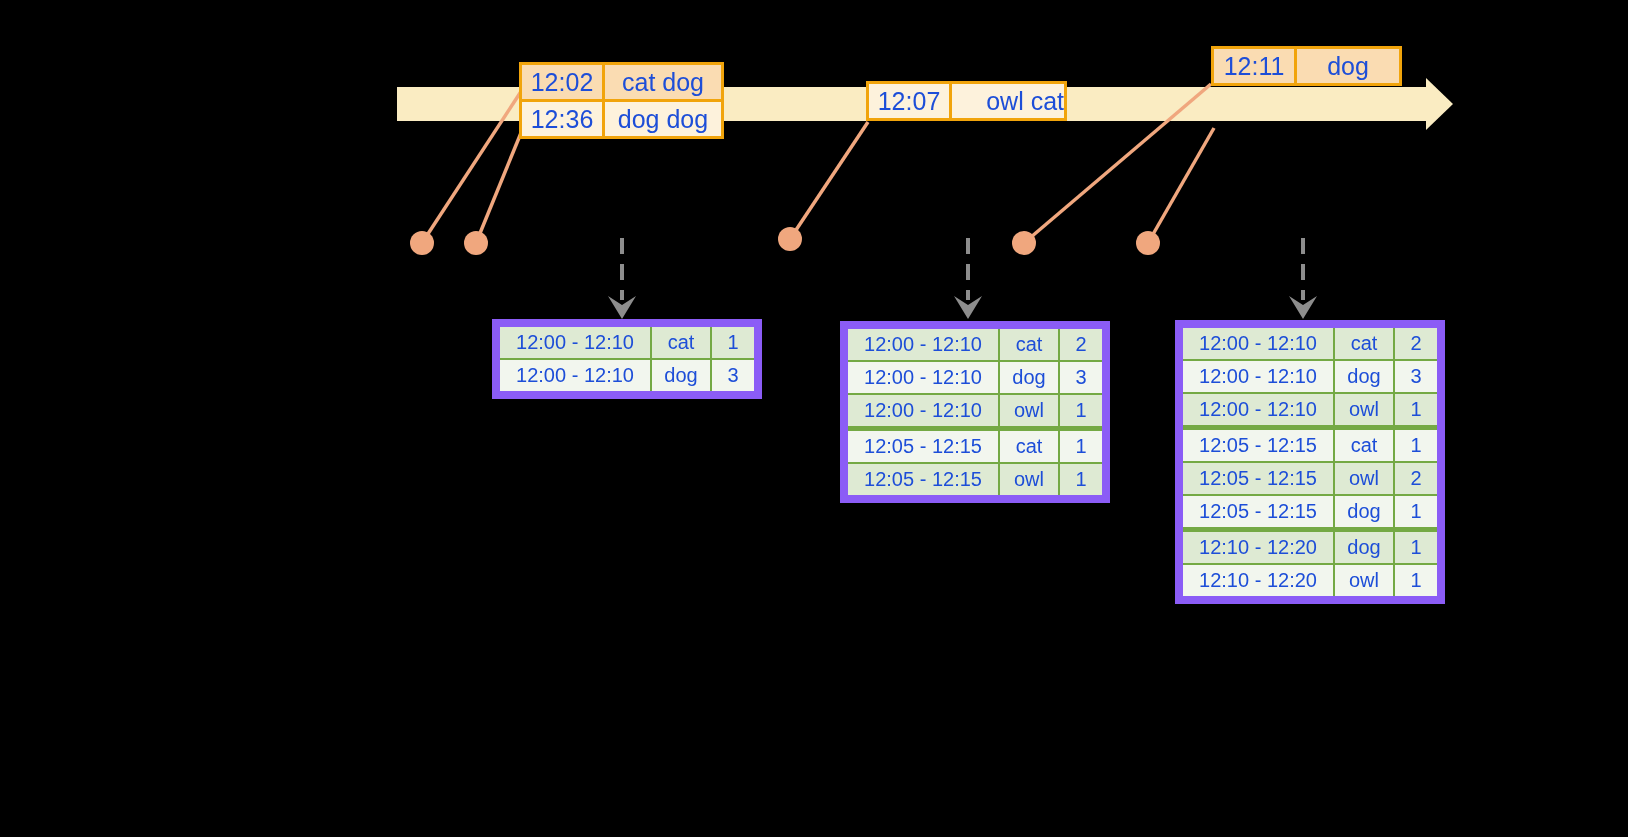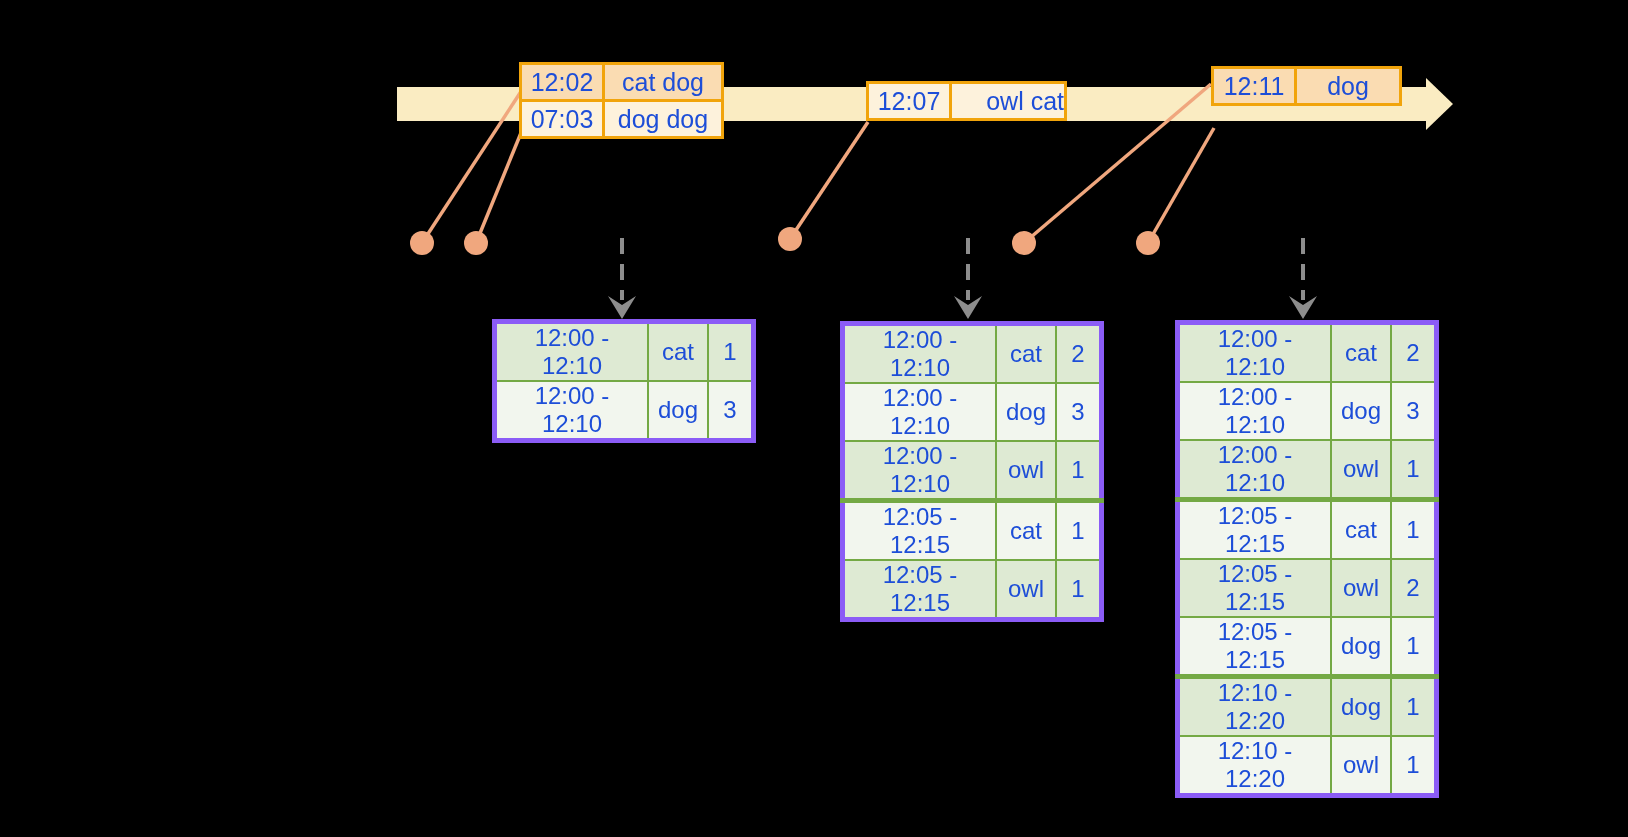--- a/index.html
+++ b/index.html
@@ -20,21 +20,21 @@
   table { border-collapse:collapse; }
   .event-table { position:absolute; font-size:25px; }
   .event-table td { border:3px solid #F1A40B; height:34px; text-align:center; padding:0; }
   .event-table td.c-time { width:80px; }
   #event-table-1 td.c-words { width:116px; }
   #event-table-2 td.c-words { width:112px;text-align:right; }
   #event-table-3 td.c-words { width:102px; }
   .e-dark  { background:#FADCB2; }
   .e-light { background:#FDF2DC; }
   
-  .result-table { position:absolute; font-size:24px; border:5px solid #8b5cf6; }
+  .result-table { position:absolute; font-size:20px; border:8px solid #8b5cf6; }
   .result-table td { border:2px solid #74A944; height:31px; text-align:center; padding:0 6px; }
   .result-table td.c-win   { width:138px; }
   .result-table td.c-word  { width:46px; }
   .result-table td.c-count { width:30px; }
   .g-dark  { background:#DEEAD3; }
   .g-light { background:#F2F6EE; }
   .group-start td { border-top:5px solid #74A944; }
 </style>
 </head>
 <body>
@@ -71,36 +71,36 @@
     </g>
   </svg>
 
   <table id="event-table-1" class="event-table" style="left:519px; top:62px;">
     <tbody>
         <tr class="e-dark">
       <td class="c-time">12:02</td>
       <td class="c-words">cat dog</td>
     </tr>
     <tr class="e-light">
-      <td class="c-time">07:03</td>
+      <td class="c-time">12:36</td>
       <td class="c-words">dog dog</td>
     </tr>
   </tbody>
     </table>
 
   <table id="event-table-2" class="event-table" style="left:866px; top:81px;">
     <tbody>
         <tr class="e-light">
       <td class="c-time">12:07</td>
       <td class="c-words">owl cat</td>
     </tr>
   </tbody>
     </table>
 
-  <table id="event-table-3" class="event-table" style="left:1211px; top:66px;border-radius:8px;">
+  <table id="event-table-3" class="event-table" style="left:1211px; top:46px;border-radius:8px;">
     <tbody>
         <tr class="e-dark">
       <td class="c-time">12:11</td>
       <td class="c-words">dog</td>
     </tr>
   </tbody>
     </table>
 
   <table class="result-table" style="left:492px; top:319px;">
     <tbody>

